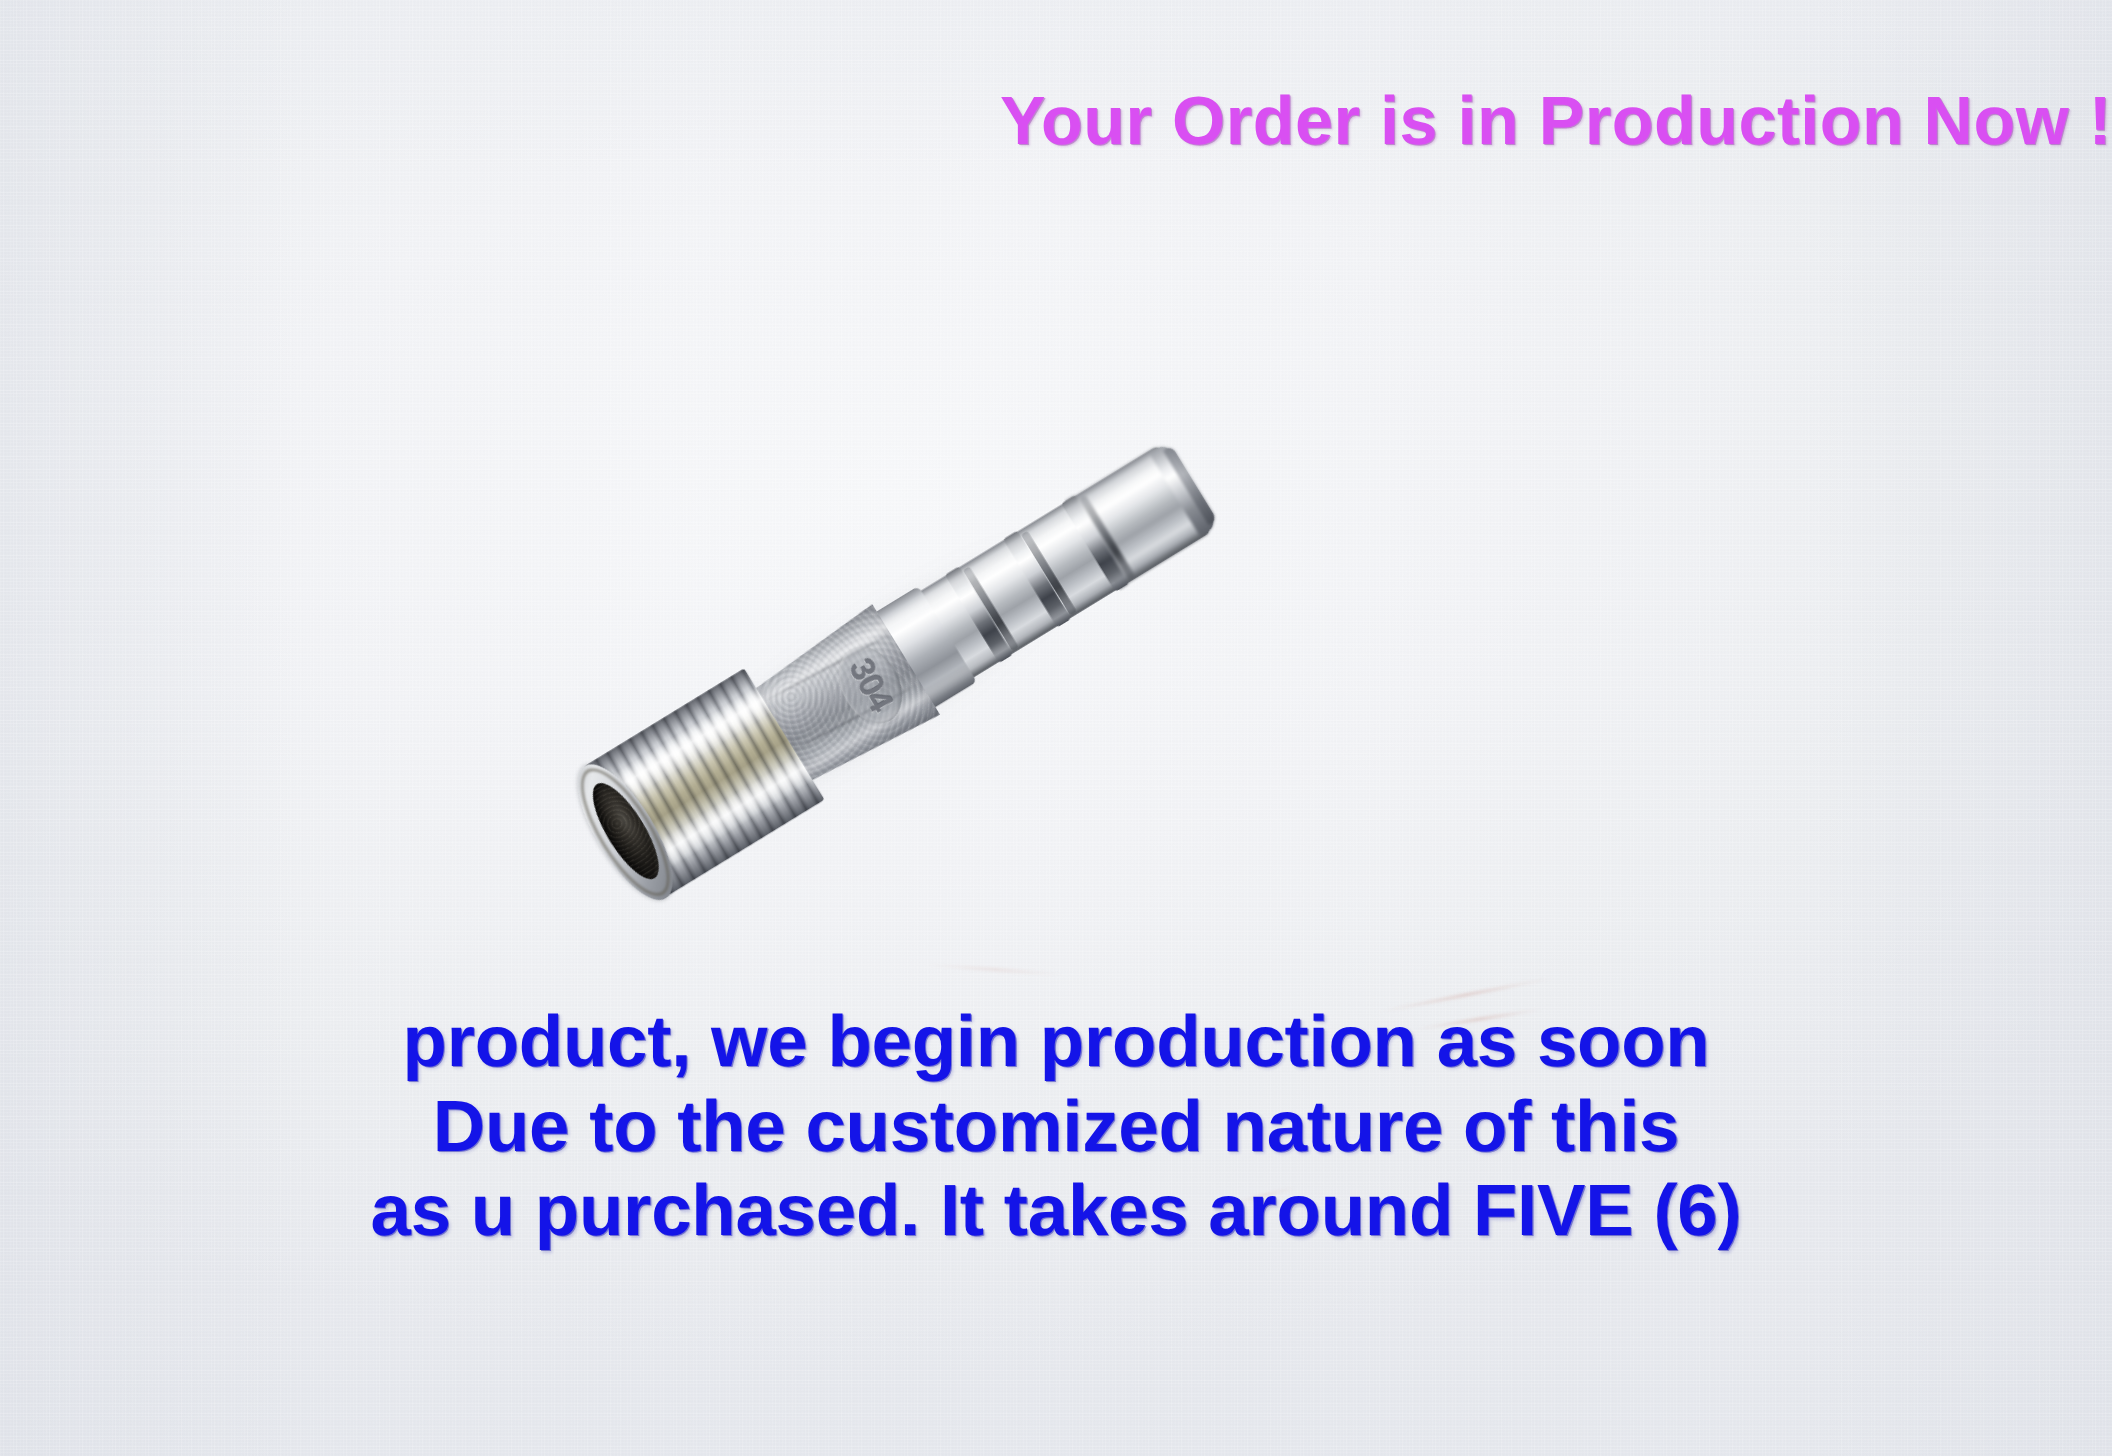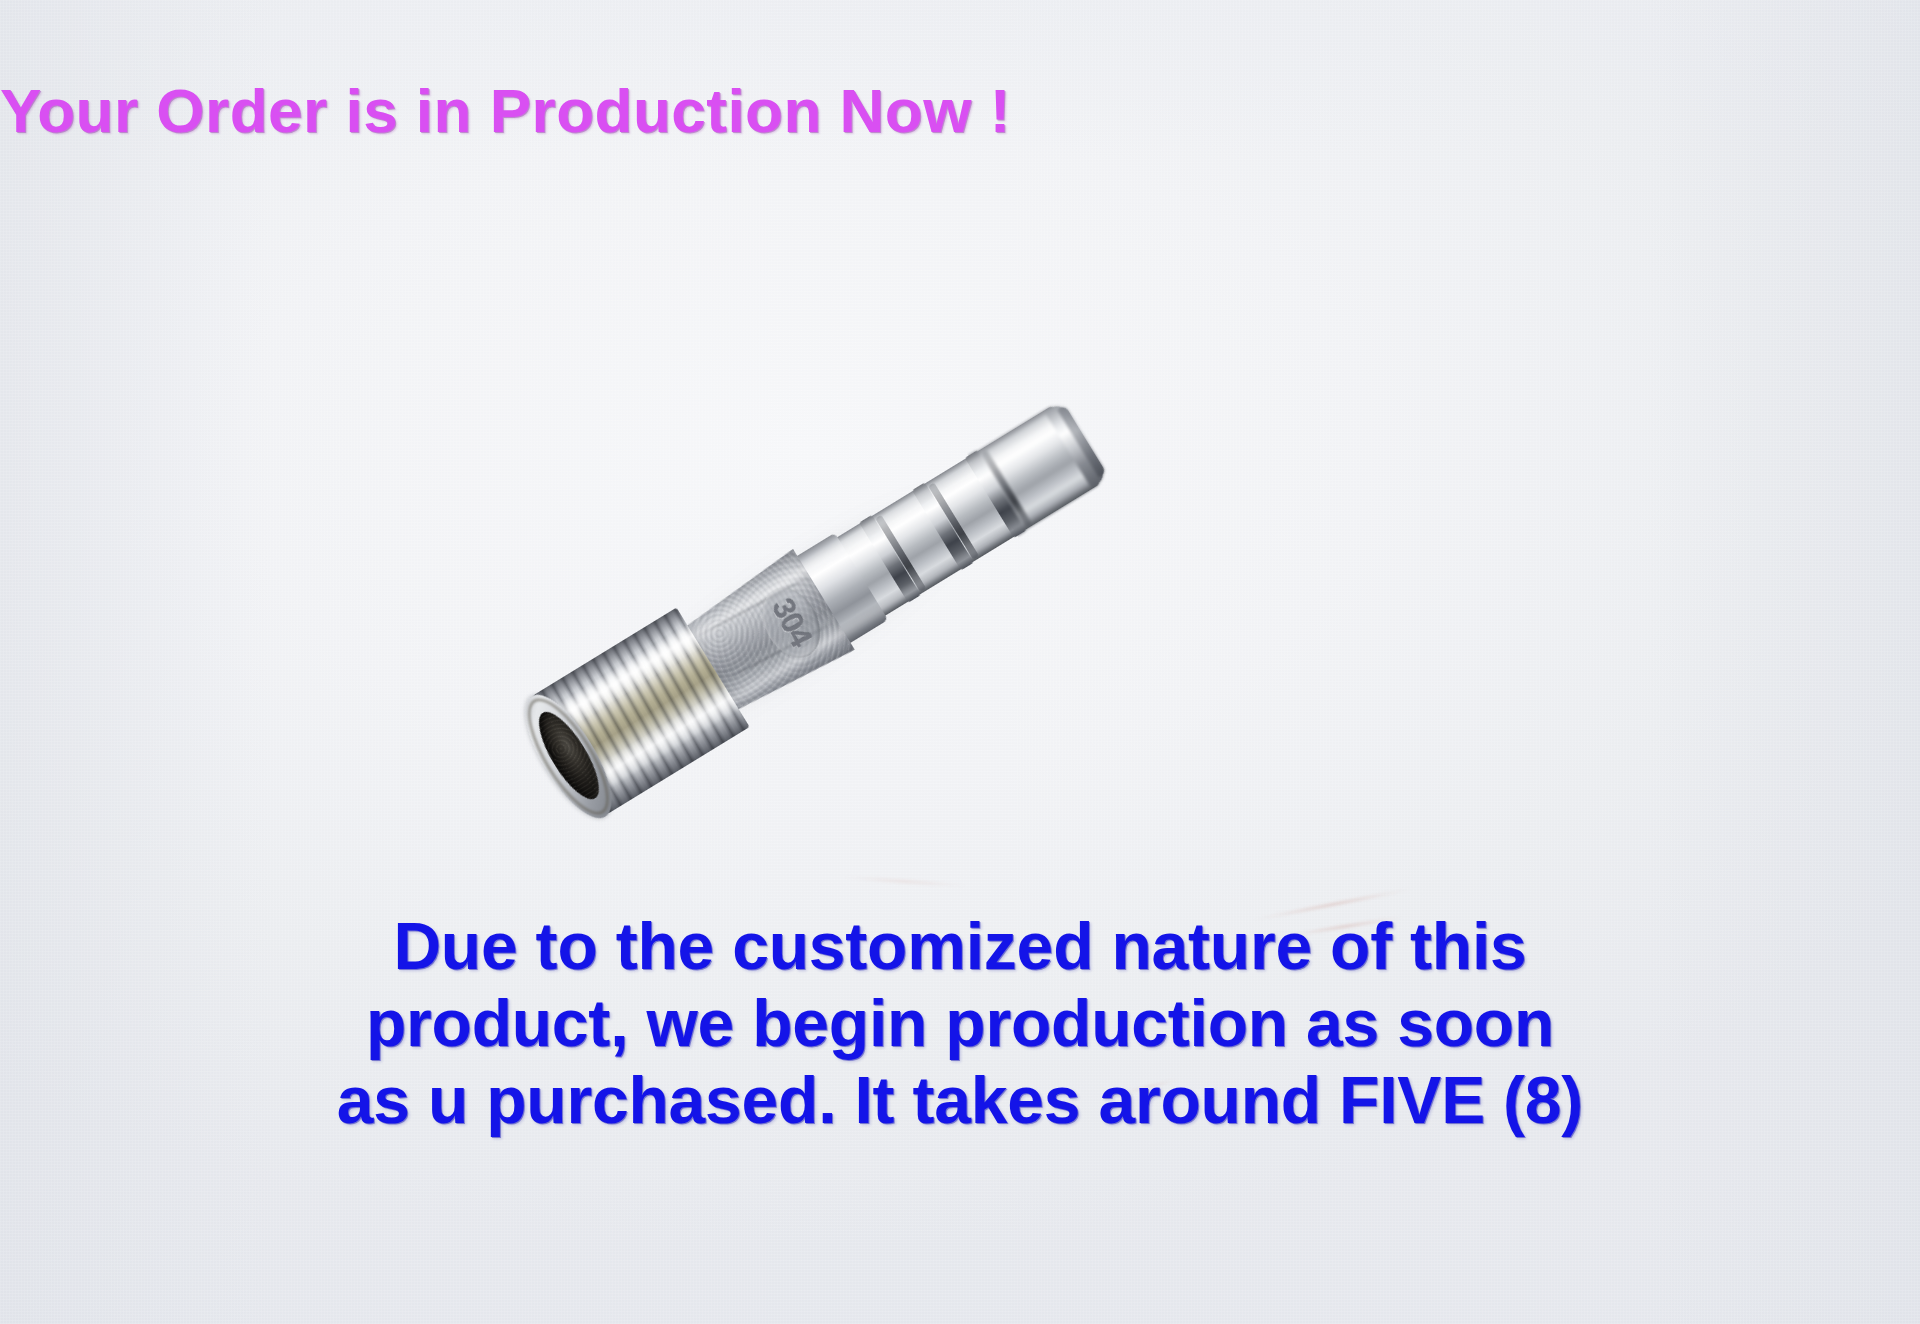--- a/index.html
+++ b/index.html
@@ -396,21 +396,21 @@
     backdrop-filter: blur(1.6px);
     pointer-events: none;
   }
 
   
   .headline {
     position: absolute;
     left: 0;
     top: 78px;
     width: 1920px;
-    text-align: left;
+    text-align: right;
     font-family: "Liberation Sans", sans-serif;
     font-weight: bold;
     font-size: 62px;
     line-height: 1.06;
     color: #d94ff2;
     letter-spacing: .5px;
     text-shadow:
       1px 1px 0 rgba(150,60,175,.45),
       2px 2px 2px rgba(150,60,175,.22);
     white-space: nowrap;
@@ -482,18 +482,18 @@
 
       <div class="spec sp1"></div>
       <div class="spec sp2"></div>
       <div class="dof"></div>
     </div>
   </div>
 
   <div class="headline">Your Order is in Production Now !</div>
 
   <div class="blurb">
+    <span class="ln">product, we begin production as soon</span>
     <span class="ln">Due to the customized nature of this</span>
-    <span class="ln">product, we begin production as soon</span>
-    <span class="ln">as u purchased. It takes around FIVE (8)</span>
+    <span class="ln">as u purchased. It takes around FIVE (6)</span>
   </div>
 
 </div>
 
 </body></html>

